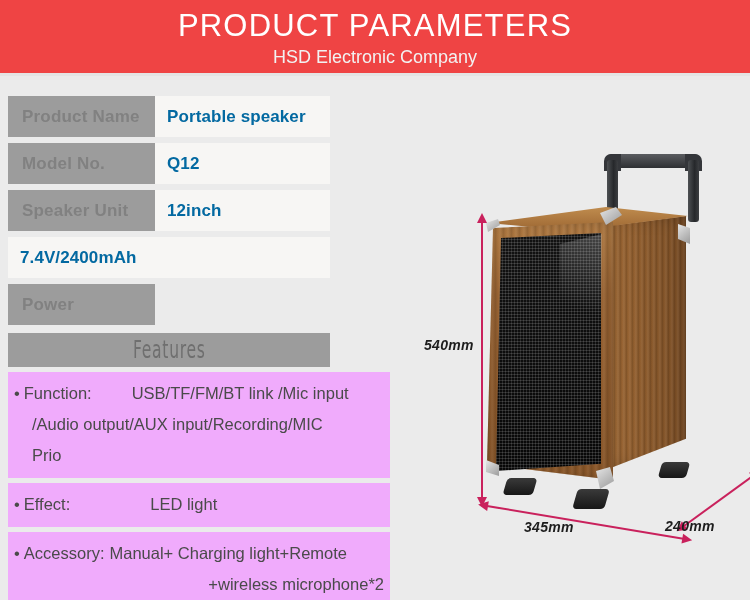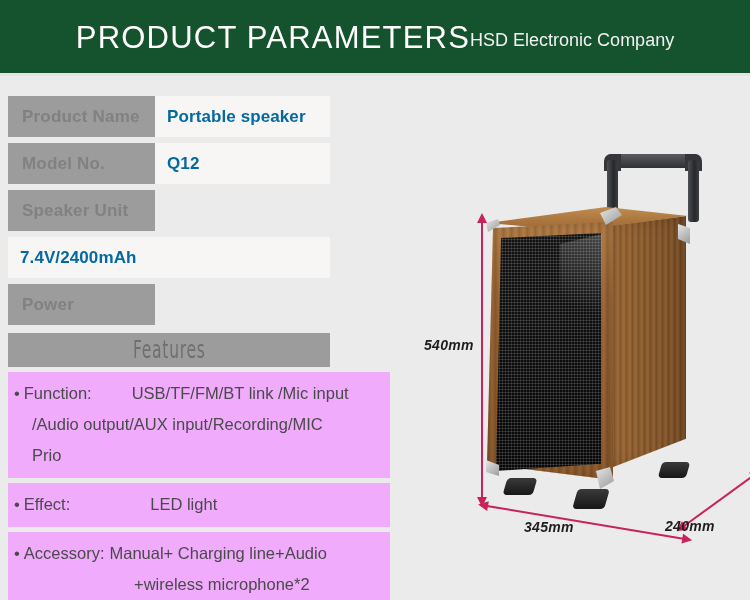--- a/index.html
+++ b/index.html
@@ -6,22 +6,22 @@
   body{
     width:750px;height:600px;overflow:hidden;position:relative;
     background:#ebebeb;
     font-family:"Liberation Sans","DejaVu Sans",sans-serif;
     -webkit-font-smoothing:antialiased;
   }
 
   
   .header{
     position:absolute;left:0;top:0;width:750px;height:73px;
-    background:#14532d;
-    display:flex;flex-direction:row;align-items:center;justify-content:center;
+    background:#ef4444;
+    display:flex;flex-direction:column;align-items:center;justify-content:center;
   }
   .header-title{
     color:#ffffff;font-size:31px;letter-spacing:1.2px;line-height:1;
     font-weight:400;margin-top:2px;
   }
   .header-sub{
     color:#f2f2f2;font-size:18px;line-height:1;margin-top:7px;font-weight:400;
   }
   .header-rule{
     position:absolute;left:0;top:73px;width:750px;height:3px;background:#e4e4e4;
@@ -59,21 +59,21 @@
 
   
   .feature-list{position:absolute;left:8px;top:296px;width:382px;}
   .feature-row{
     background:#f0abfc;margin-bottom:5px;padding:6px 6px 7px 6px;
     box-sizing:border-box;color:#4a4a4a;font-size:16.5px;line-height:31px;
   }
   .feature-row .bullet{margin-right:4px;}
   .feature-line{display:block;white-space:nowrap;}
   .feature-line.indent{padding-left:18px;}
-  .feature-line.indent2{padding-left:120px;}
+  .feature-line.indent2{padding-left:120px;text-align:right;}
   .fl-key{display:inline-block;}
   .fl-gap-md{display:inline-block;width:40px;}
   .fl-gap-xs{display:inline-block;width:5px;}
 
   
   .photo{position:absolute;left:400px;top:76px;width:350px;height:524px;}
   .h-bar{
     position:absolute;left:605px;top:154px;width:96px;height:14px;
     background:linear-gradient(#5a5c60,#2e3033);border-radius:8px;
   }
@@ -217,20 +217,21 @@
       <div class="spec-value">Portable speaker</div>
     </div>
 
     <div class="spec-row">
       <div class="spec-label">Model No.</div>
       <div class="spec-value">Q12</div>
     </div>
 
     <div class="spec-row">
       <div class="spec-label">Speaker Unit</div>
+      <div class="spec-value">12inch</div>
     </div>
 
     <div class="spec-row">
       <div class="spec-value">7.4V/2400mAh</div>
     </div>
 
     <div class="spec-row">
       <div class="spec-label">Power</div>
     </div>
 
@@ -251,21 +252,21 @@
     </div>
 
     <div class="feature-row">
       <span class="feature-line">
         <span class="bullet">•</span><span class="fl-key">Effect:</span><span class="fl-gap-md"></span><span class="fl-gap-md"></span><span>LED light</span>
       </span>
     </div>
 
     <div class="feature-row">
       <span class="feature-line">
-        <span class="bullet">•</span><span class="fl-key">Accessory:</span><span class="fl-gap-xs"></span><span>Manual+ Charging line+Audio</span>
+        <span class="bullet">•</span><span class="fl-key">Accessory:</span><span class="fl-gap-xs"></span><span>Manual+ Charging light+Remote</span>
       </span>
       <span class="feature-line indent2">+wireless microphone*2</span>
     </div>
 
   </div>
 </div>
 
 <div class="photo"></div>
 
 <div>

